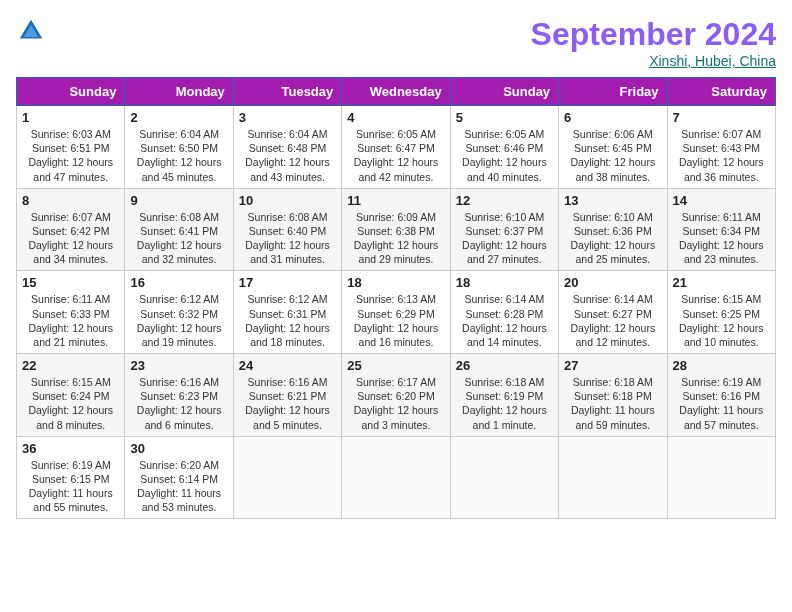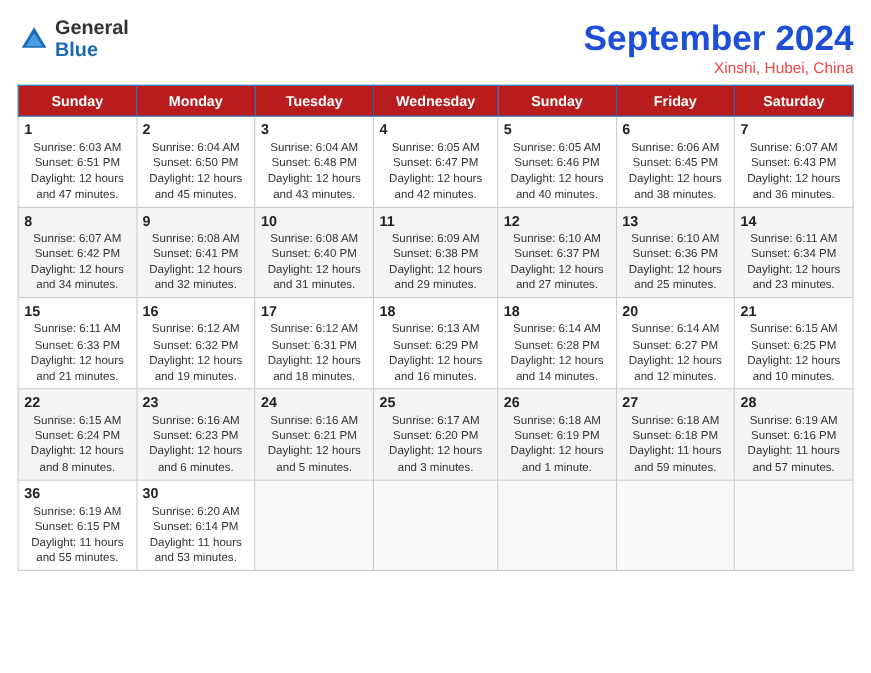--- a/index.html
+++ b/index.html
@@ -31,39 +31,40 @@
     .logo-icon {
       width: 30px;
       height: 30px;
     }
     .title-block {
       text-align: right;
     }
     .month-title {
       font-size: 32px;
       font-weight: bold;
-      color: #1d4ed8;
+      color: #8b5cf6;
     }
     .location {
       font-size: 14px;
-      color: #ef4444;
+      color: #0f766e;
+      text-decoration: underline;
     }
     .calendar {
       width: 100%;
       border-collapse: collapse;
       font-size: 11px;
     }
     .calendar thead th {
-      background: #b91c1c;
+      background: #a21caf;
       color: #fff;
-      padding: 6px 20px;
+      padding: 6px 8px;
       font-size: 13px;
       font-weight: bold;
       border: 1px solid #1a6cb5;
-      text-align: center;
+      text-align: right;
     }
     .calendar tbody td {
       border: 1px solid #ccc;
       vertical-align: top;
       padding: 4px 5px;
       height: 80px;
       width: 108px;
       background: #fff;
     }
     .calendar tbody tr:nth-child(even) td {
@@ -88,24 +89,20 @@
   </style>
 </head>
 <body>
 
 <div class="header">
   <div class="logo">
     <svg class="logo-icon" viewBox="0 0 40 40">
       <polygon points="20,5 35,30 5,30" fill="#1a6cb5"></polygon>
       <polygon points="20,12 30,28 10,28" fill="#4a9de0"></polygon>
     </svg>
-    <div class="logo-text">
-      <span class="general">General</span><br>
-      <span class="blue">Blue</span>
-    </div>
   </div>
   <div class="title-block">
     <div class="month-title">September 2024</div>
     <div class="location">Xinshi, Hubei, China</div>
   </div>
 </div>
 
 <table class="calendar">
   <thead>
     <tr>

